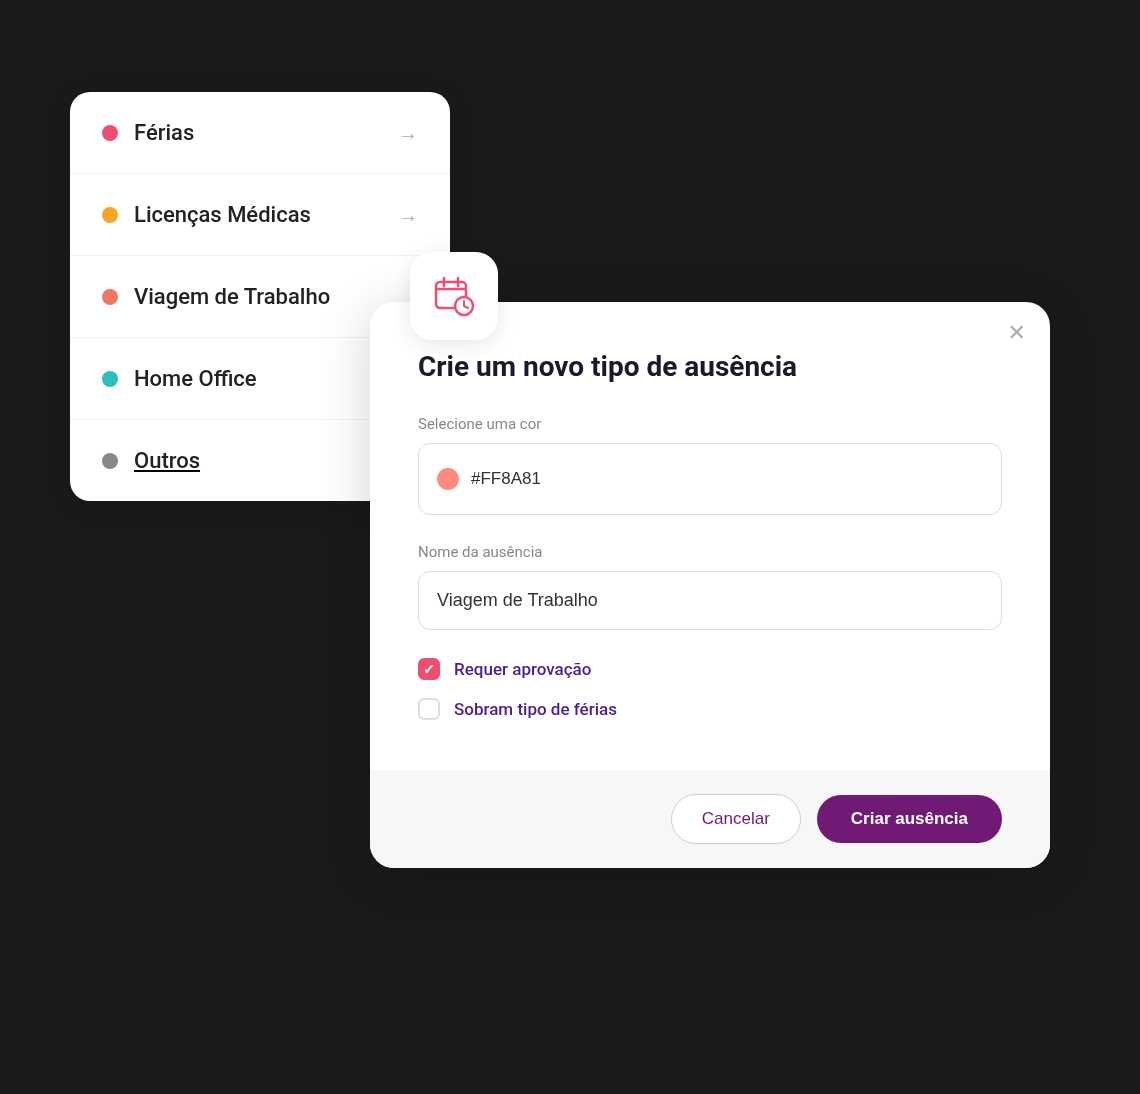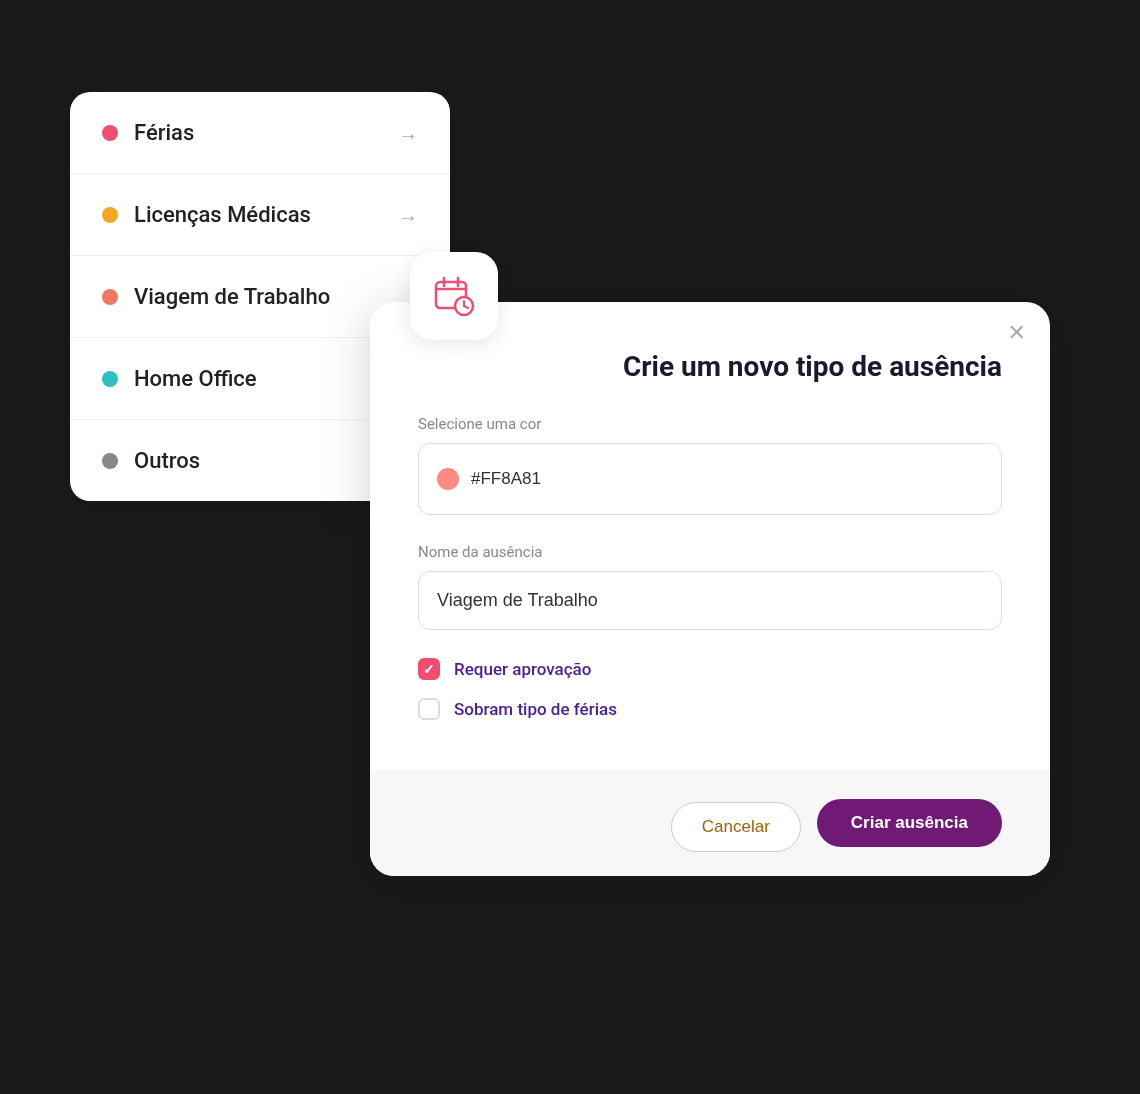--- a/index.html
+++ b/index.html
@@ -37,20 +37,21 @@
     .list-item {
       display: flex;
       align-items: center;
       justify-content: space-between;
       padding: 28px 32px;
       border-bottom: 1px solid #f0f0f0;
     }
 
     .list-item:last-child {
       border-bottom: none;
+      text-decoration: underline;
     }
 
     .list-item-left {
       display: flex;
       align-items: center;
       gap: 16px;
     }
 
     .dot {
       width: 16px;
@@ -116,21 +117,20 @@
       color: #aaa;
       cursor: pointer;
       line-height: 1;
     }
 
     .modal-title {
       font-size: 28px;
       font-weight: 700;
       color: #1a1a2e;
       margin-bottom: 32px;
-      text-align: right;
     }
 
     .field-label {
       font-size: 15px;
       color: #888;
       margin-bottom: 10px;
     }
 
     .color-input-wrapper {
       display: flex;
@@ -219,24 +219,23 @@
       justify-content: flex-end;
       gap: 16px;
     }
 
     .btn-cancel {
       padding: 14px 30px;
       border-radius: 50px;
       border: 1.5px solid #ccc;
       background: #fff;
       font-size: 17px;
-      color: #a16207;
+      color: #701a75;
       cursor: pointer;
       font-weight: 500;
-      margin-top: 8px;
     }
 
     .btn-create {
       padding: 14px 34px;
       border-radius: 50px;
       border: none;
       background: #701a75;
       color: #fff;
       font-size: 17px;
       font-weight: 600;

